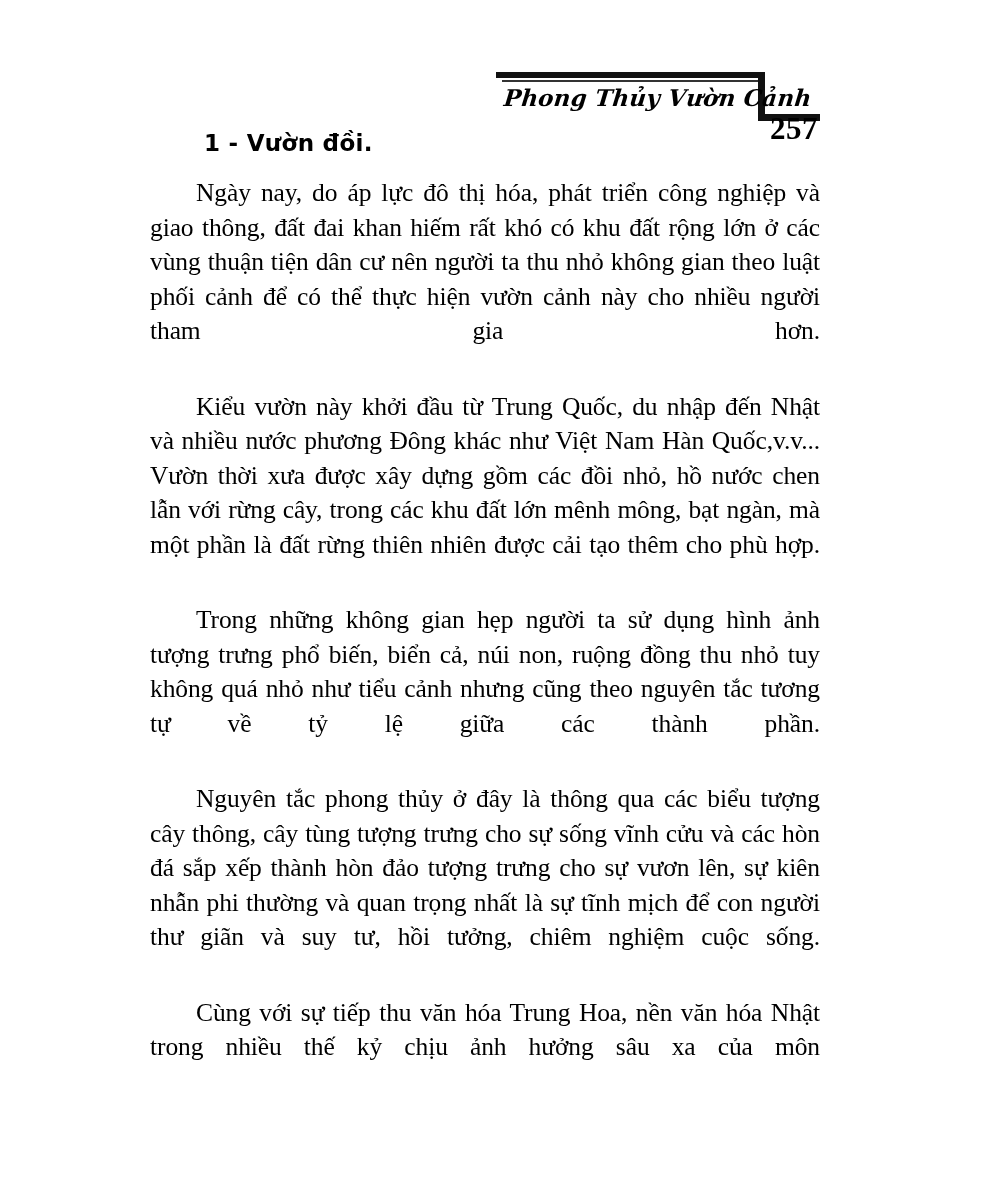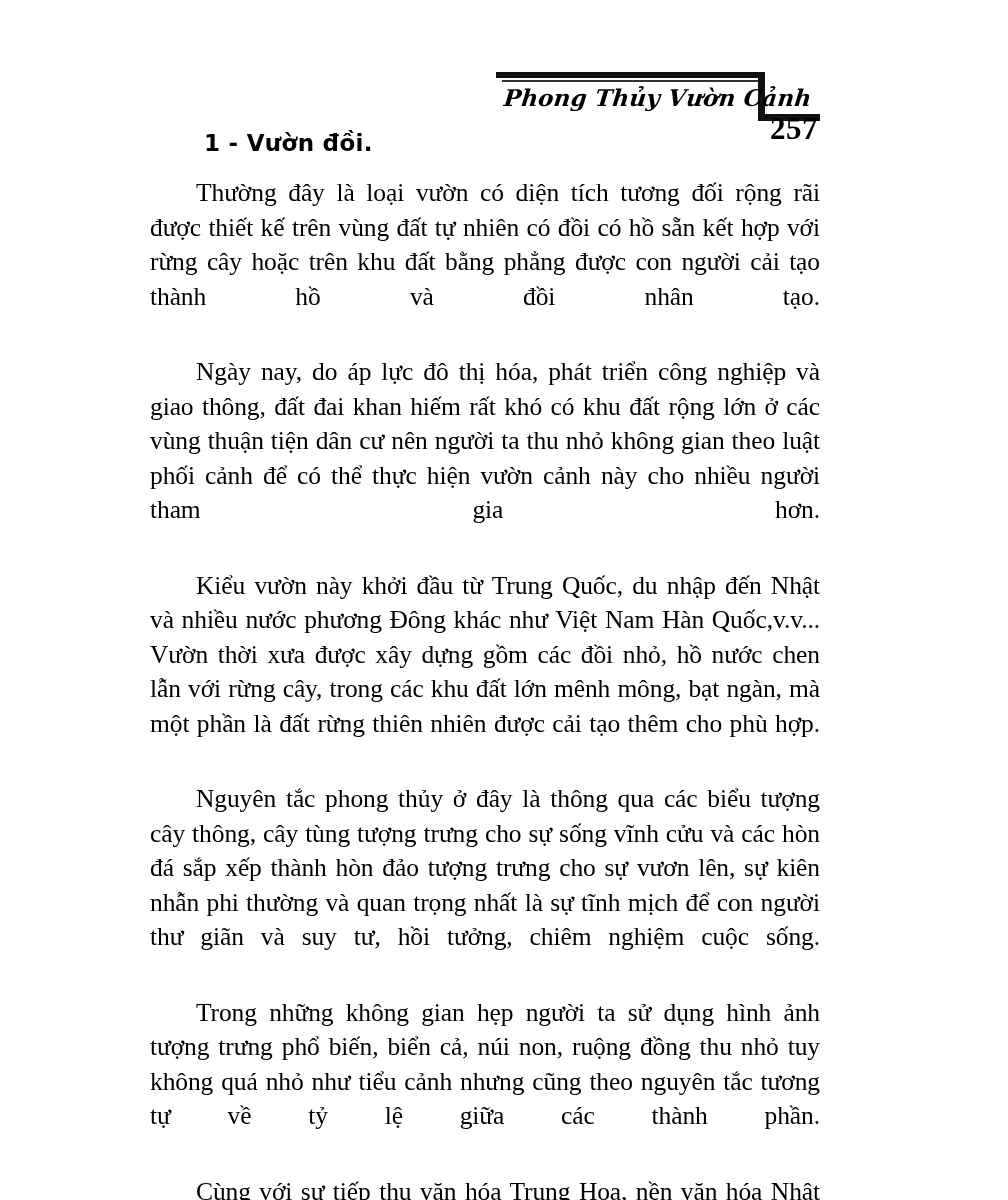--- a/index.html
+++ b/index.html
@@ -142,21 +142,20 @@
     <div class="head-rule-thin"></div>
     <div class="head-rule-vert"></div>
     <div class="head-rule-base"></div>
     <div class="head-title">Phong Thủy Vườn Cảnh</div>
     <div class="head-page-number">257</div>
   </div>
 
   <div class="content">
     <h2 class="section-heading">1 - Vườn đồi.</h2>
 
-    <p class="body-paragraph">Thường đây là loại vườn có diện tích tương đối rộng rãi được thiết kế trên vùng đất tự nhiên có đồi có hồ sẵn kết hợp với rừng cây hoặc trên khu đất bằng phẳng được con người cải tạo thành hồ và đồi nhân tạo.</p>
     <p class="body-paragraph">Ngày nay, do áp lực đô thị hóa, phát triển công nghiệp và giao thông, đất đai khan hiếm rất khó có khu đất rộng lớn ở các vùng thuận tiện dân cư nên người ta thu nhỏ không gian theo luật phối cảnh để có thể thực hiện vườn cảnh này cho nhiều người tham gia hơn.</p>
     <p class="body-paragraph">Kiểu vườn này khởi đầu từ Trung Quốc, du nhập đến Nhật và nhiều nước phương Đông khác như Việt Nam Hàn Quốc,v.v... Vườn thời xưa được xây dựng gồm các đồi nhỏ, hồ nước chen lẫn với rừng cây, trong các khu đất lớn mênh mông, bạt ngàn, mà một phần là đất rừng thiên nhiên được cải tạo thêm cho phù hợp.</p>
+    <p class="body-paragraph">Trong những không gian hẹp người ta sử dụng hình ảnh tượng trưng phổ biến, biển cả, núi non, ruộng đồng thu nhỏ tuy không quá nhỏ như tiểu cảnh nhưng cũng theo nguyên tắc tương tự về tỷ lệ giữa các thành phần.</p>
     <p class="body-paragraph">Nguyên tắc phong thủy ở đây là thông qua các biểu tượng cây thông, cây tùng tượng trưng cho sự sống vĩnh cửu và các hòn đá sắp xếp thành hòn đảo tượng trưng cho sự vươn lên, sự kiên nhẫn phi thường và quan trọng nhất là sự tĩnh mịch để con người thư giãn và suy tư, hồi tưởng, chiêm nghiệm cuộc sống.</p>
-    <p class="body-paragraph">Trong những không gian hẹp người ta sử dụng hình ảnh tượng trưng phổ biến, biển cả, núi non, ruộng đồng thu nhỏ tuy không quá nhỏ như tiểu cảnh nhưng cũng theo nguyên tắc tương tự về tỷ lệ giữa các thành phần.</p>
     <p class="body-paragraph">Cùng với sự tiếp thu văn hóa Trung Hoa, nền văn hóa Nhật trong nhiều thế kỷ chịu ảnh hưởng sâu xa của môn</p>
   </div>
 
 </div>
 
 </body></html>

